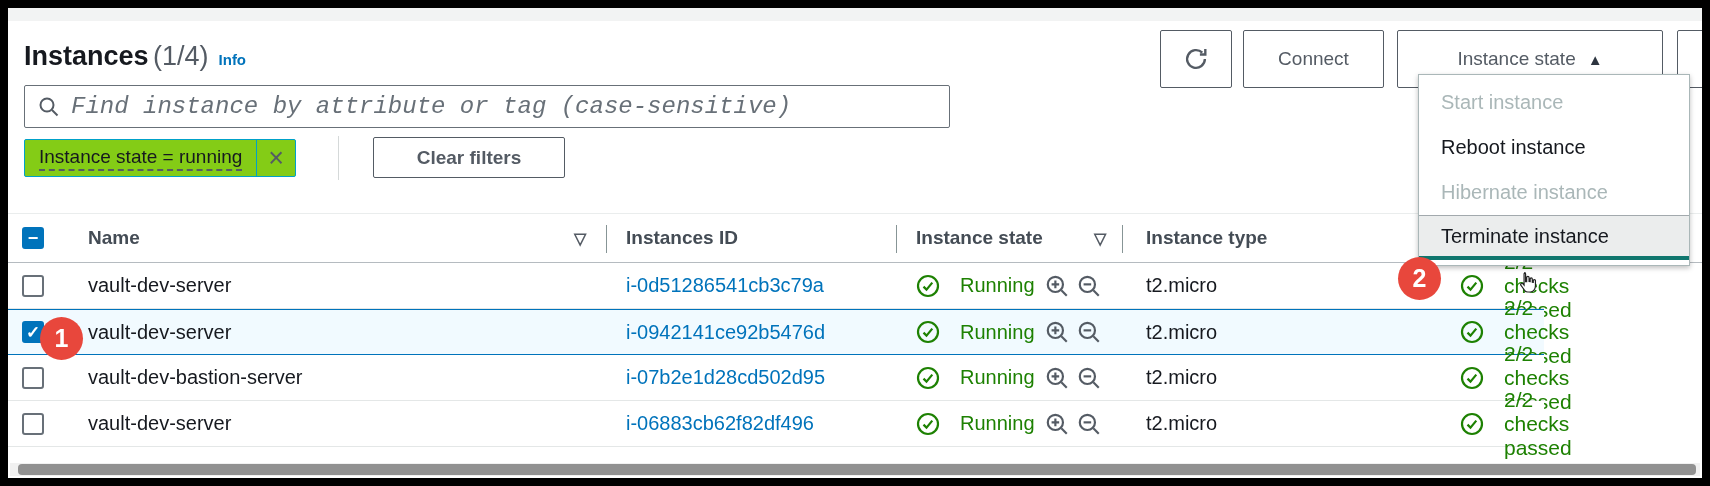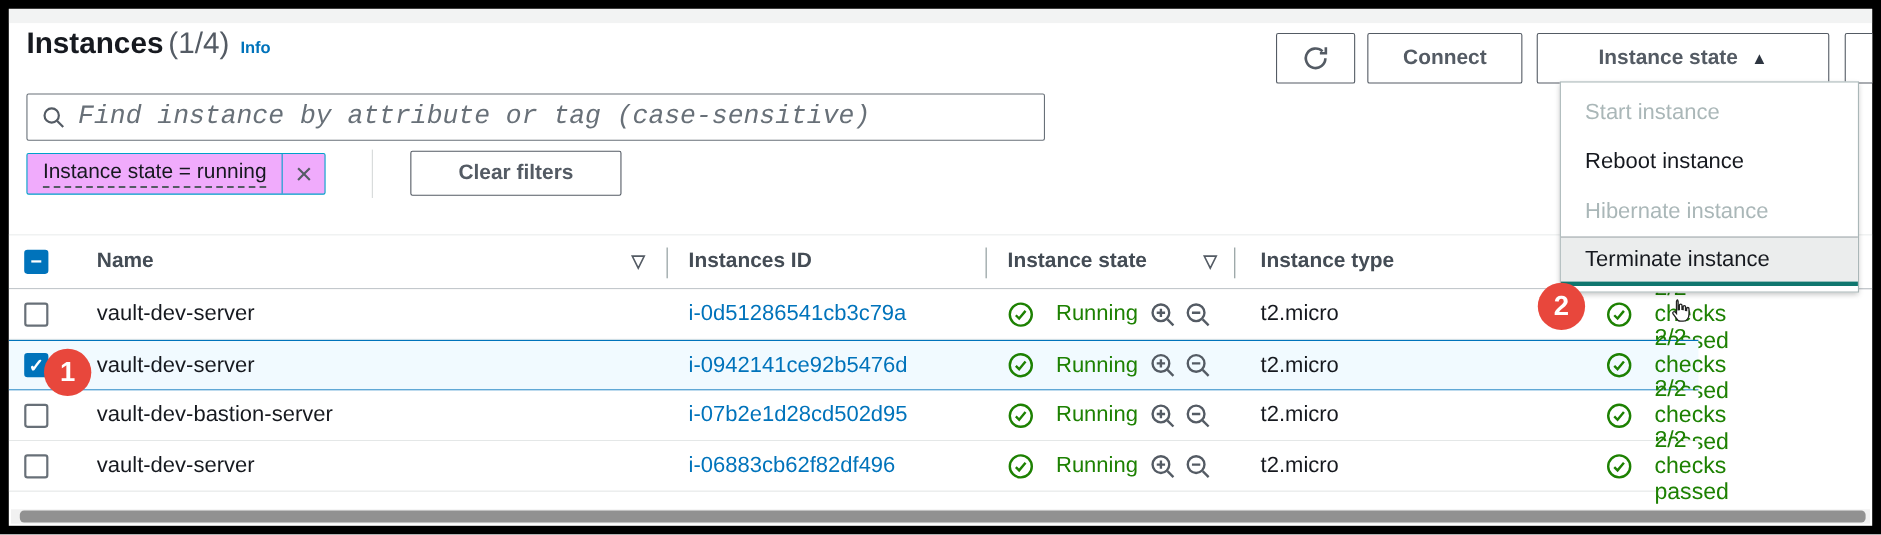--- a/index.html
+++ b/index.html
@@ -4,29 +4,29 @@
 <style>
   * { box-sizing: border-box; margin: 0; padding: 0; }
   body { margin: 0; background: #fff; font-family: "Liberation Sans", sans-serif; }
   .frame {
     position: relative; width: 1710px; height: 486px;
     border: 8px solid #000; background: #fff; overflow: hidden;
   }
   .topstrip { position: absolute; top: 0; left: 0; right: 0; height: 13px; background: #f2f3f3; }
 
   
-  .titlebar { position: absolute; left: 16px; top: 16px; display: flex; align-items: baseline; gap: 10px; }
+  .titlebar { position: absolute; left: 16px; top: 33px; display: flex; align-items: baseline; gap: 10px; }
   .title { font-size: 27px; font-weight: bold; color: #16191f; }
   .count { font-size: 27px; font-weight: normal; color: #545b64; }
   .info-link { font-size: 15px; font-weight: bold; color: #0073bb; cursor: pointer; }
 
   .btn {
-    position: absolute; top: 22px; height: 46px;
+    position: absolute; top: 22px; height: 58px;
     border: 1px solid #545b64; border-radius: 2px; background: #fff;
-    color: #545b64; font-weight: bold; font-size: 19px;
+    color: #545b64; font-weight: normal; font-size: 19px;
     display: flex; align-items: center; justify-content: center; gap: 12px; cursor: pointer;
   }
   .btn-refresh { left: 1152px; width: 72px; }
   .btn-connect { left: 1235px; width: 141px; }
   .btn-state { left: 1389px; width: 266px; }
   .btn-sliver { left: 1669px; width: 60px; }
   .caret { font-size: 15px; color: #2d3540; }
 
   
   .search {
@@ -36,21 +36,21 @@
   }
   .search input {
     border: none; outline: none; flex: 1; font-size: 24px; color: #ef4444;
     font-family: Liberation Mono, monospace; background: transparent;
   }
   .search input::placeholder { font-style: italic; color: #687078; }
 
   
   .pill {
     position: absolute; left: 16px; top: 131px; height: 38px;
-    background: #f0abfc; border: 1px solid #00a1c9; border-radius: 2px;
+    background: #84cc16; border: 1px solid #00a1c9; border-radius: 2px;
     display: flex; align-items: stretch;
   }
   .pill-label {
     display: flex; align-items: center; padding: 0 14px; font-size: 19px; color: #16191f; cursor: pointer;
   }
   .pill-label span { border-bottom: 2px dashed #545b64; padding-bottom: 1px; }
   .pill-x {
     display: flex; align-items: center; padding: 0 11px; border-left: 1px solid #00a1c9;
     color: #545b64; font-size: 27px; cursor: pointer;
   }

